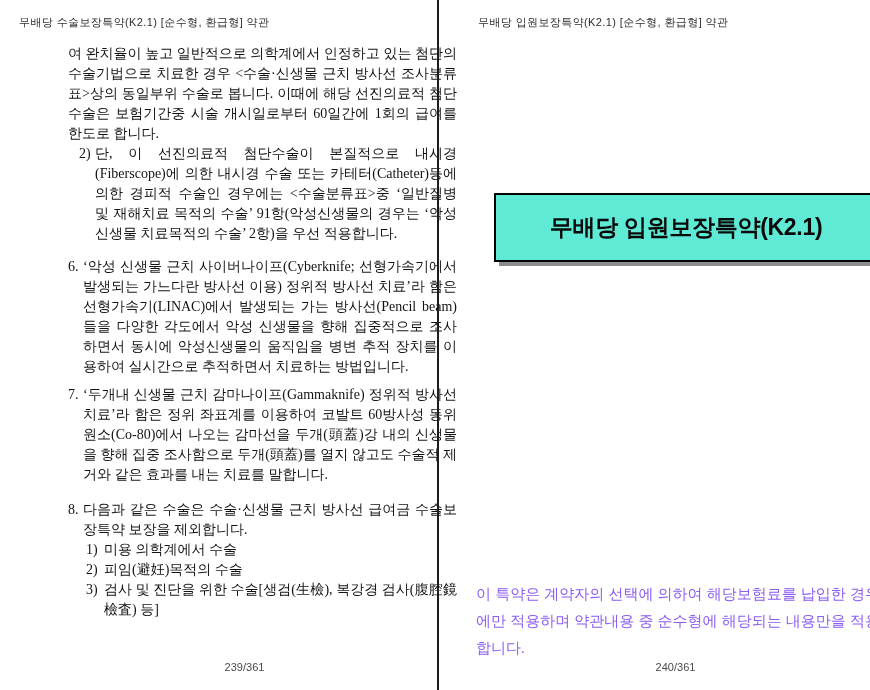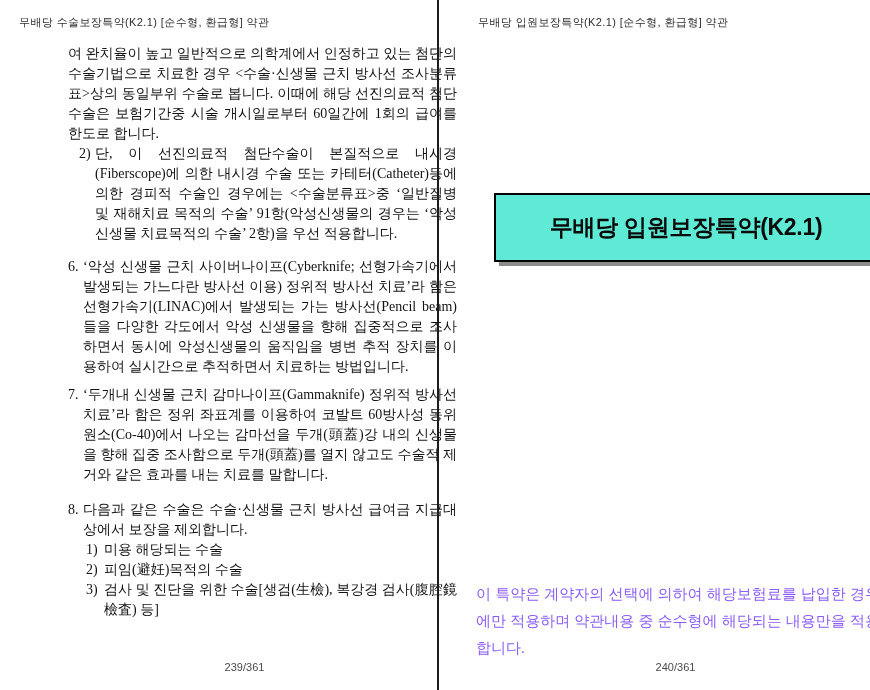--- a/index.html
+++ b/index.html
@@ -88,31 +88,31 @@
       <p>단, 이 선진의료적 첨단수술이 본질적으로 내시경(Fiberscope)에 의한 내시경 수술 또는 카테터(Catheter)등에 의한 경피적 수술인 경우에는 &lt;수술분류표&gt;중 ‘일반질병 및 재해치료 목적의 수술’ 91항(악성신생물의 경우는 ‘악성신생물 치료목적의 수술’ 2항)을 우선 적용합니다.</p>
     </div>
 
     <div class="item lvl1 gap-a">
       <span class="marker">6.</span>
       <p>‘악성 신생물 근치 사이버나이프(Cyberknife; 선형가속기에서 발생되는 가느다란 방사선 이용) 정위적 방사선 치료’라 함은 선형가속기(LINAC)에서 발생되는 가는 방사선(Pencil beam)들을 다양한 각도에서 악성 신생물을 향해 집중적으로 조사하면서 동시에 악성신생물의 움직임을 병변 추적 장치를 이용하여 실시간으로 추적하면서 치료하는 방법입니다.</p>
     </div>
 
     <div class="item lvl1 gap-b">
       <span class="marker">7.</span>
-      <p>‘두개내 신생물 근치 감마나이프(Gammaknife) 정위적 방사선 치료’라 함은 정위 좌표계를 이용하여 코발트 60방사성 동위원소(Co-40)에서 나오는 감마선을 두개(頭蓋)강 내의 신생물을 향해 집중 조사함으로 두개(頭蓋)를 열지 않고도 수술적 제거와 같은 효과를 내는 치료를 말합니다.</p>
+      <p>‘두개내 신생물 근치 감마나이프(Gammaknife) 정위적 방사선 치료’라 함은 정위 좌표계를 이용하여 코발트 60방사성 동위원소(Co-80)에서 나오는 감마선을 두개(頭蓋)강 내의 신생물을 향해 집중 조사함으로 두개(頭蓋)를 열지 않고도 수술적 제거와 같은 효과를 내는 치료를 말합니다.</p>
     </div>
 
     <div class="item lvl1 gap-c">
       <span class="marker">8.</span>
-      <p>다음과 같은 수술은 수술·신생물 근치 방사선 급여금 지급대상에서 보장을 제외합니다.</p>
+      <p>다음과 같은 수술은 수술·신생물 근치 방사선 급여금 수술보장특약 보장을 제외합니다.</p>
     </div>
 
     <div class="item sub">
       <span class="marker">1)</span>
-      <p>미용 해당되는 수술</p>
+      <p>미용 의학계에서 수술</p>
     </div>
 
     <div class="item sub">
       <span class="marker">2)</span>
       <p>피임(避妊)목적의 수술</p>
     </div>
 
     <div class="item sub">
       <span class="marker">3)</span>
       <p>검사 및 진단을 위한 수술[생검(生檢), 복강경 검사(腹腔鏡 檢査) 등]</p>

